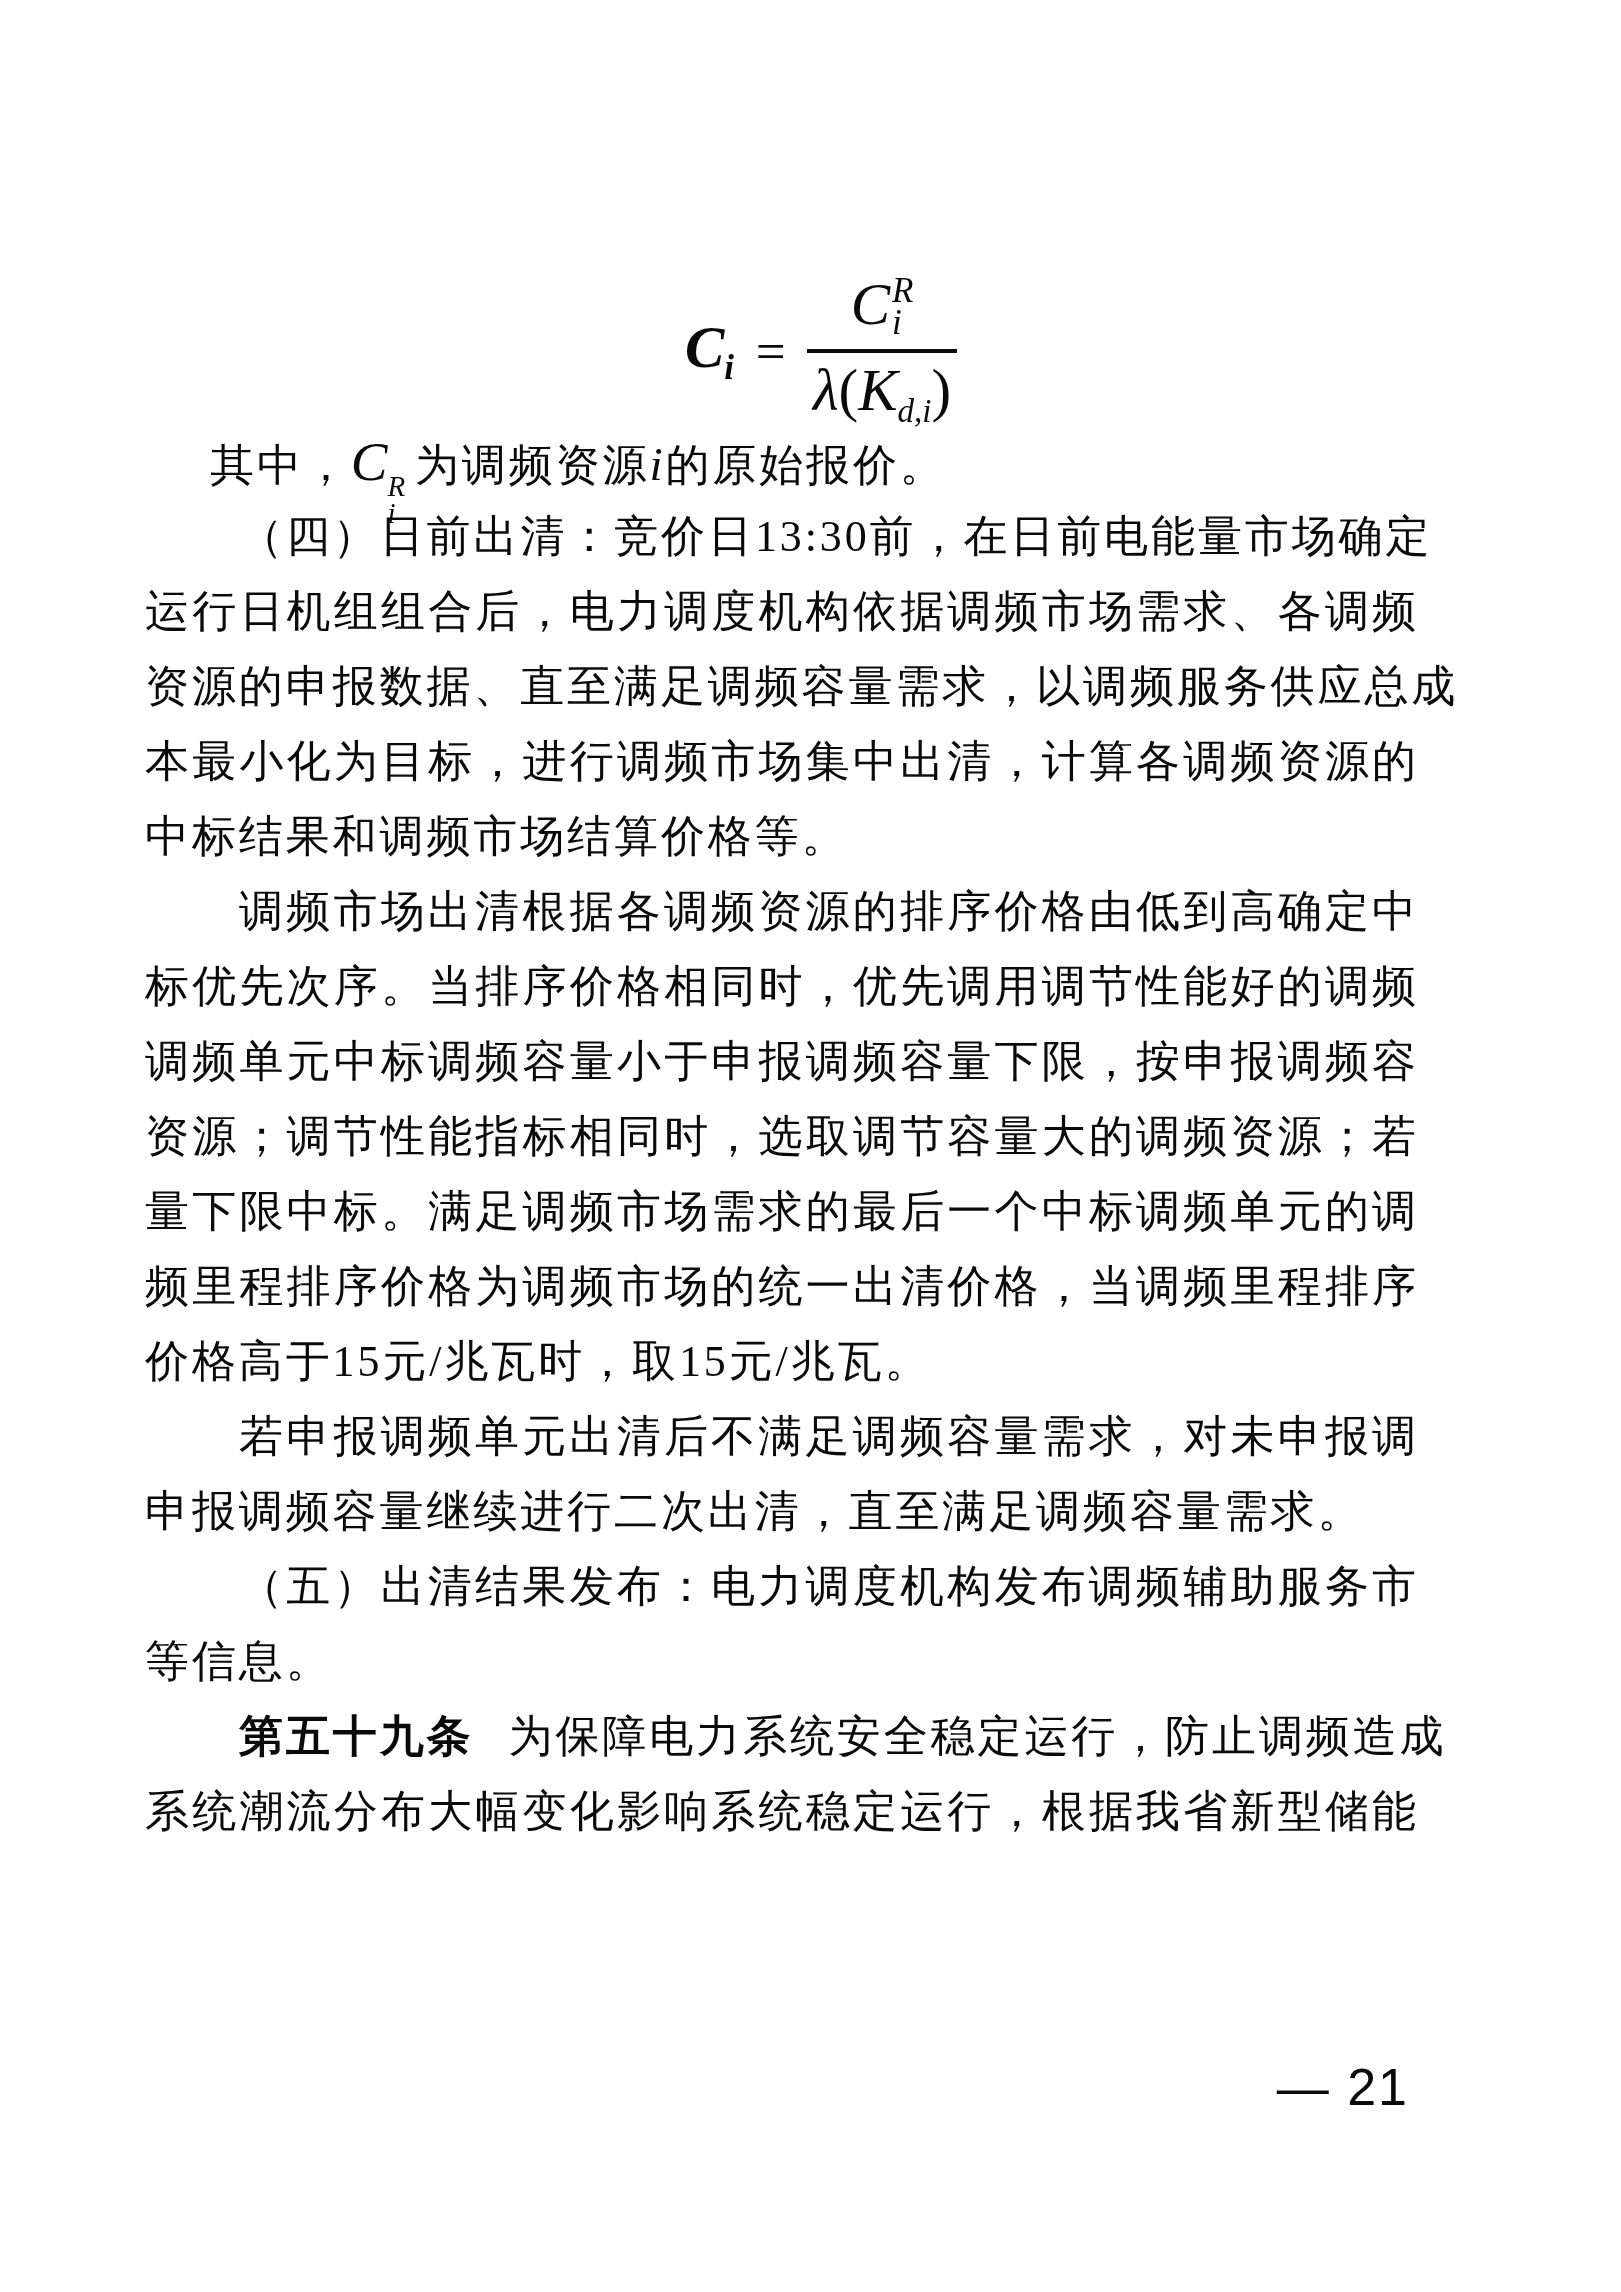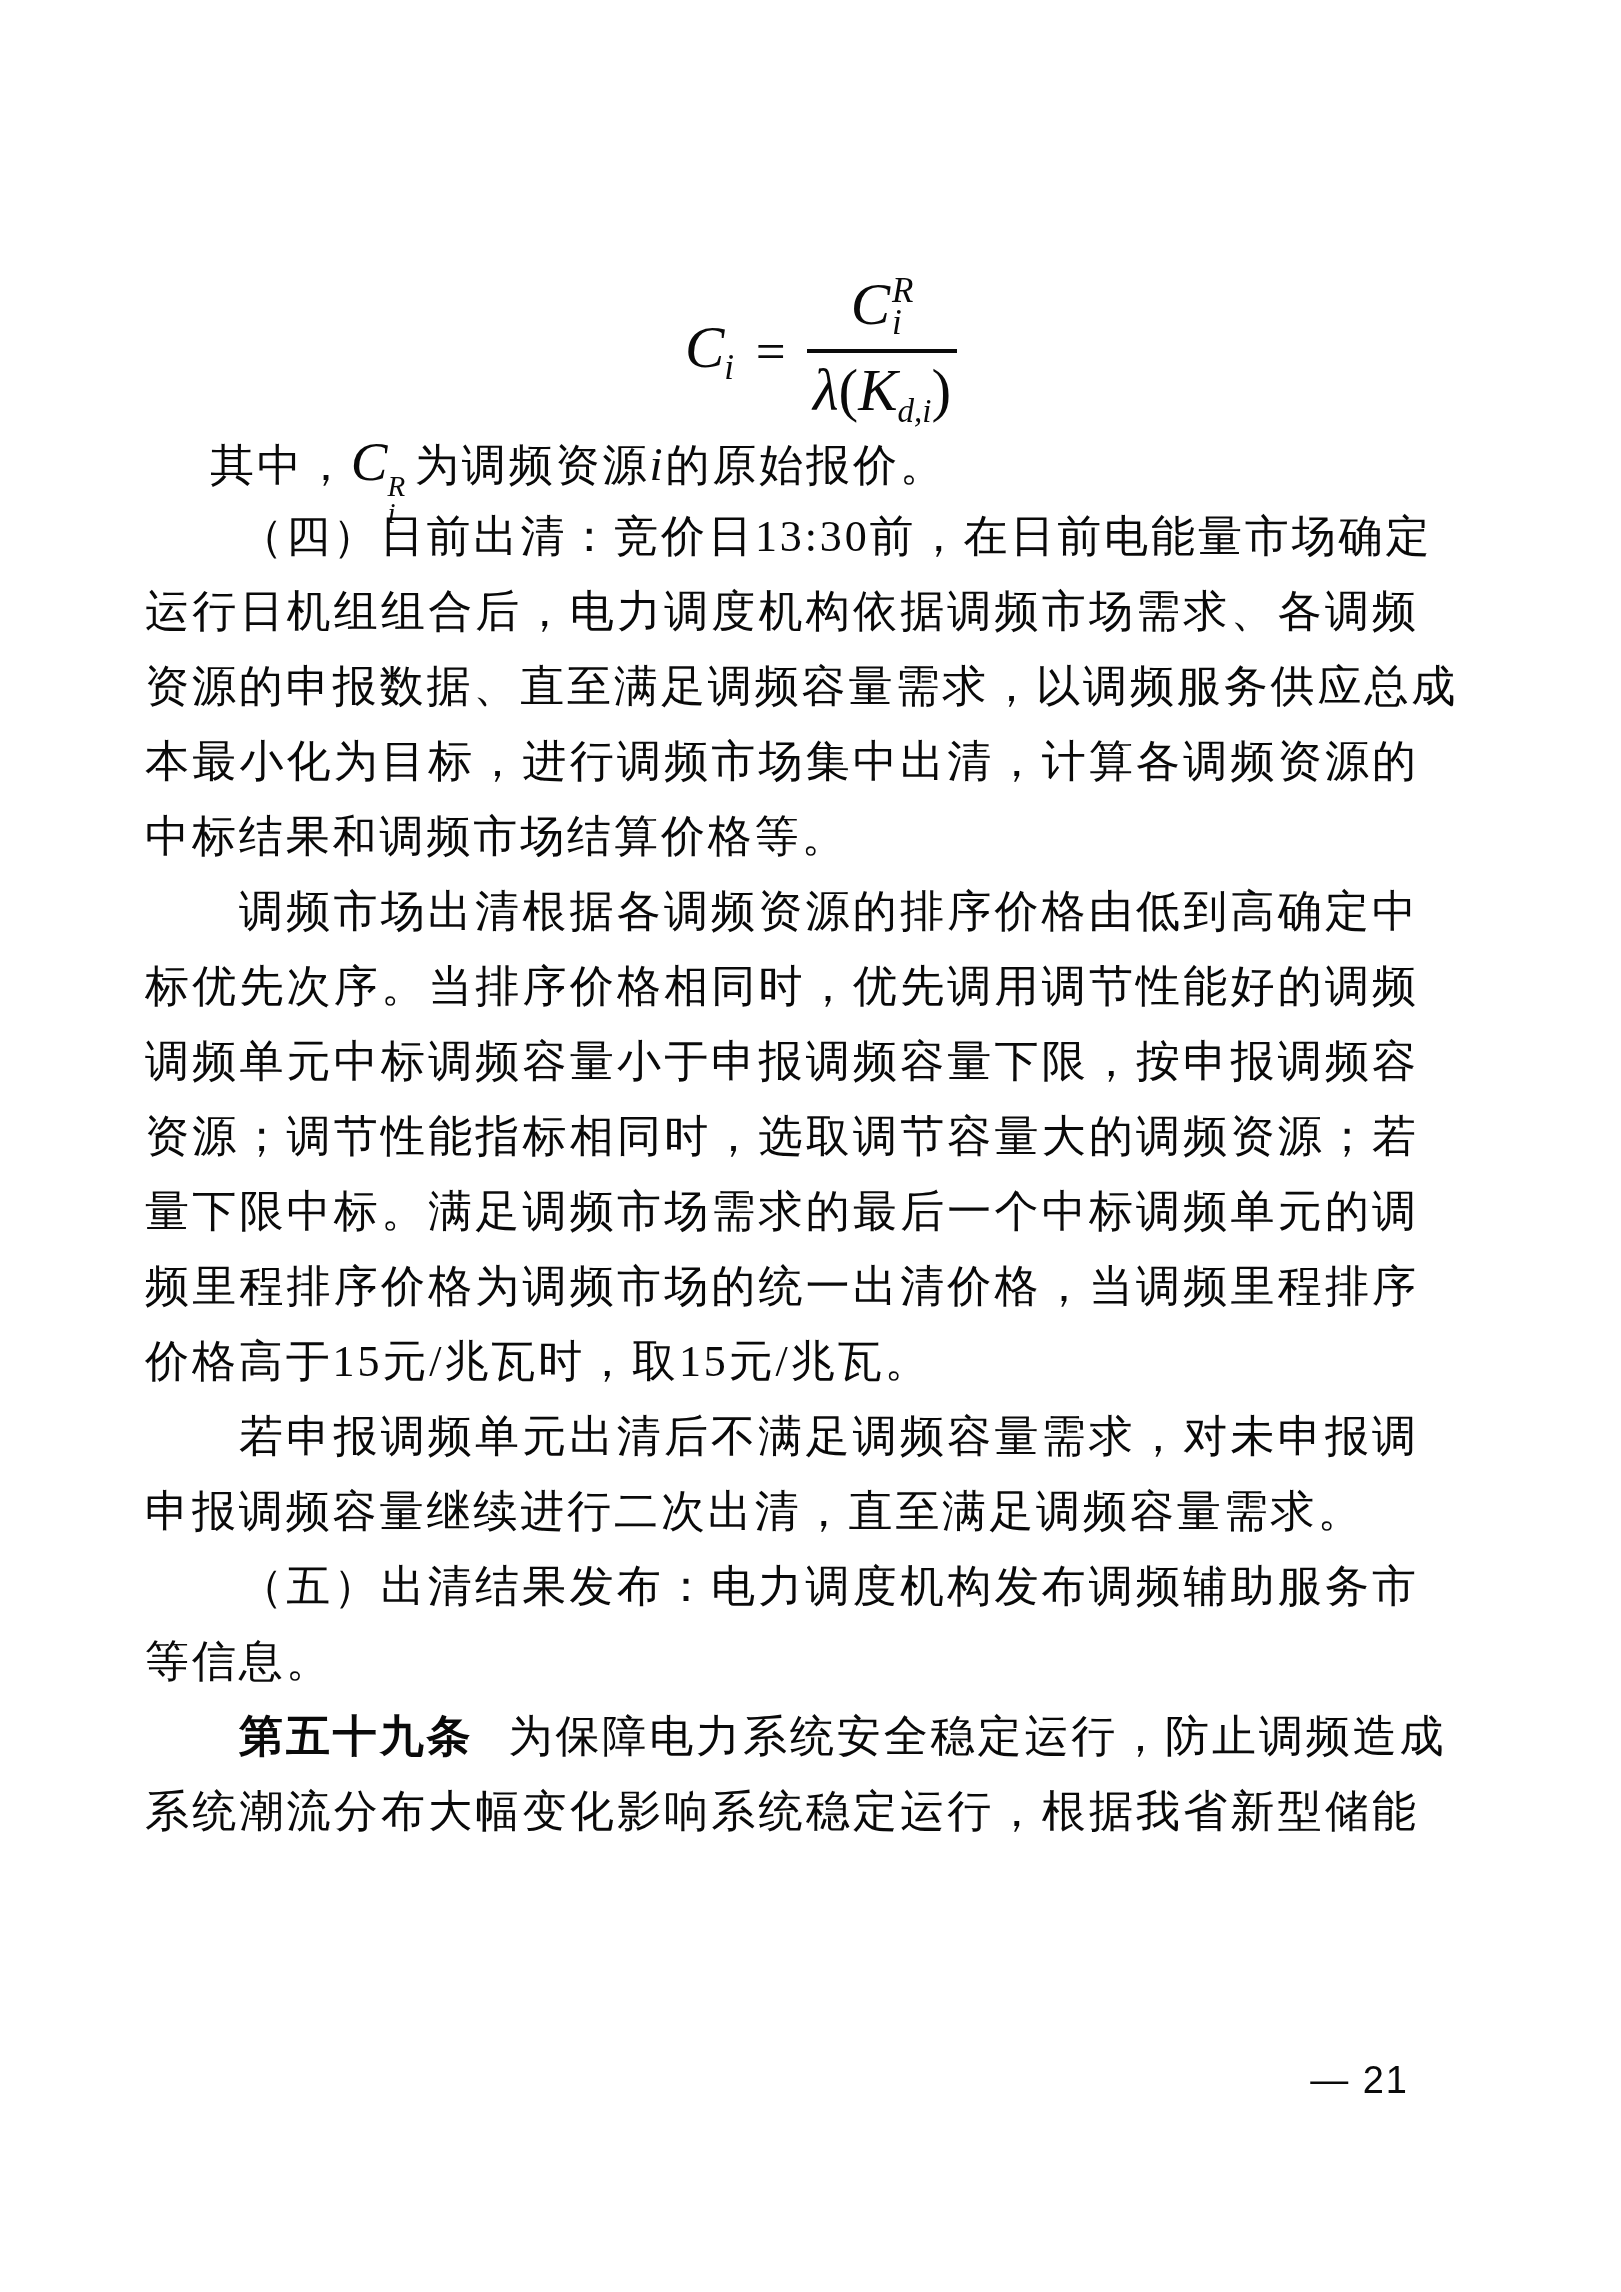--- a/index.html
+++ b/index.html
@@ -23,21 +23,21 @@
   .formula {
     height: 145px;
     display: flex;
     align-items: center;
     justify-content: center;
     padding-left: 78px;
     font-size: 59px;
     font-style: italic;
     line-height: 1;
   }
-  .f-lhs { white-space: nowrap; }
+  .f-lhs { white-space: nowrap; font-weight: bold; }
   .f-sub { font-size: 35px; vertical-align: -11.8px; font-style: italic; }
   .f-eq { font-style: normal; margin: 0 21.6px; font-size: 53px; }
   .frac { display: inline-flex; flex-direction: column; align-items: center; }
   .frac .num { padding: 0 13.7px 9.8px 13.7px; display: inline-flex; align-items: flex-start; }
   .frac .den { border-top: 4.9px solid #0a0a0a; padding: 7.8px 5.9px 0 5.9px; white-space: nowrap; }
   .supsub {
     display: inline-flex;
     flex-direction: column;
     align-items: flex-start;
     font-size: 35px;
@@ -80,21 +80,21 @@
 
   .article-no { font-weight: 700; }
   .article-gap { display: inline-block; width: 35px; }
 
   
   .page-number {
     position: absolute;
     top: 2061px;
     right: 212px;
     font-family: "Liberation Sans", "DejaVu Sans", sans-serif;
-    font-size: 38px;
+    font-size: 52px;
     line-height: 1;
     color: #0a0a0a;
     letter-spacing: 2px;
   }
 </style>
 </head>
 <body>
 
 <div class="page">
   <div class="content">

